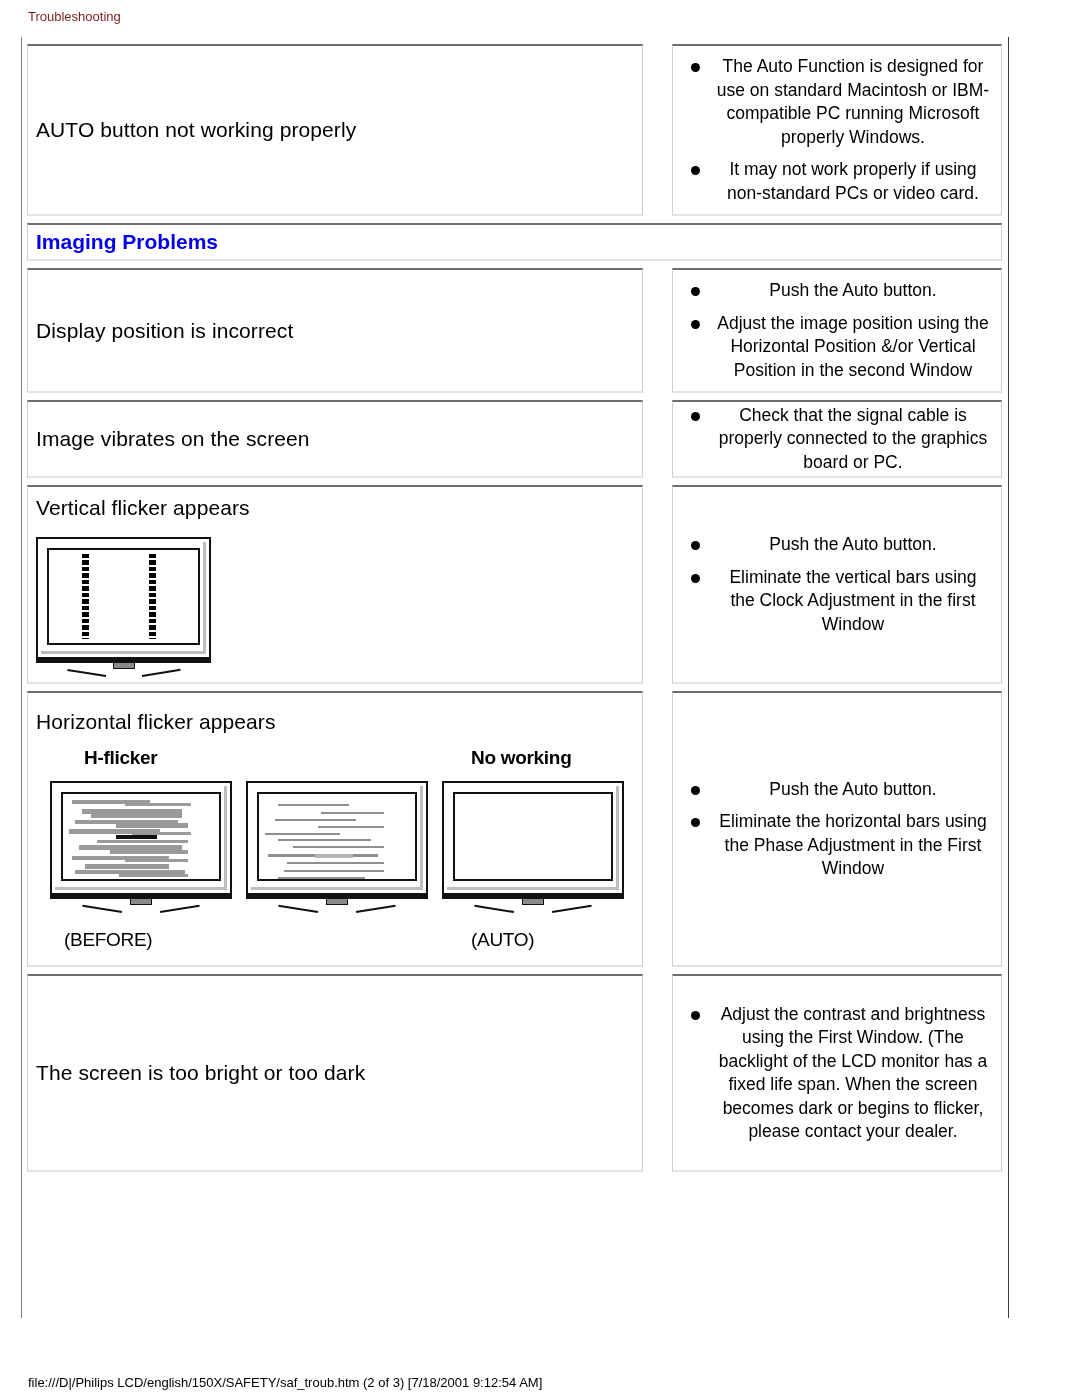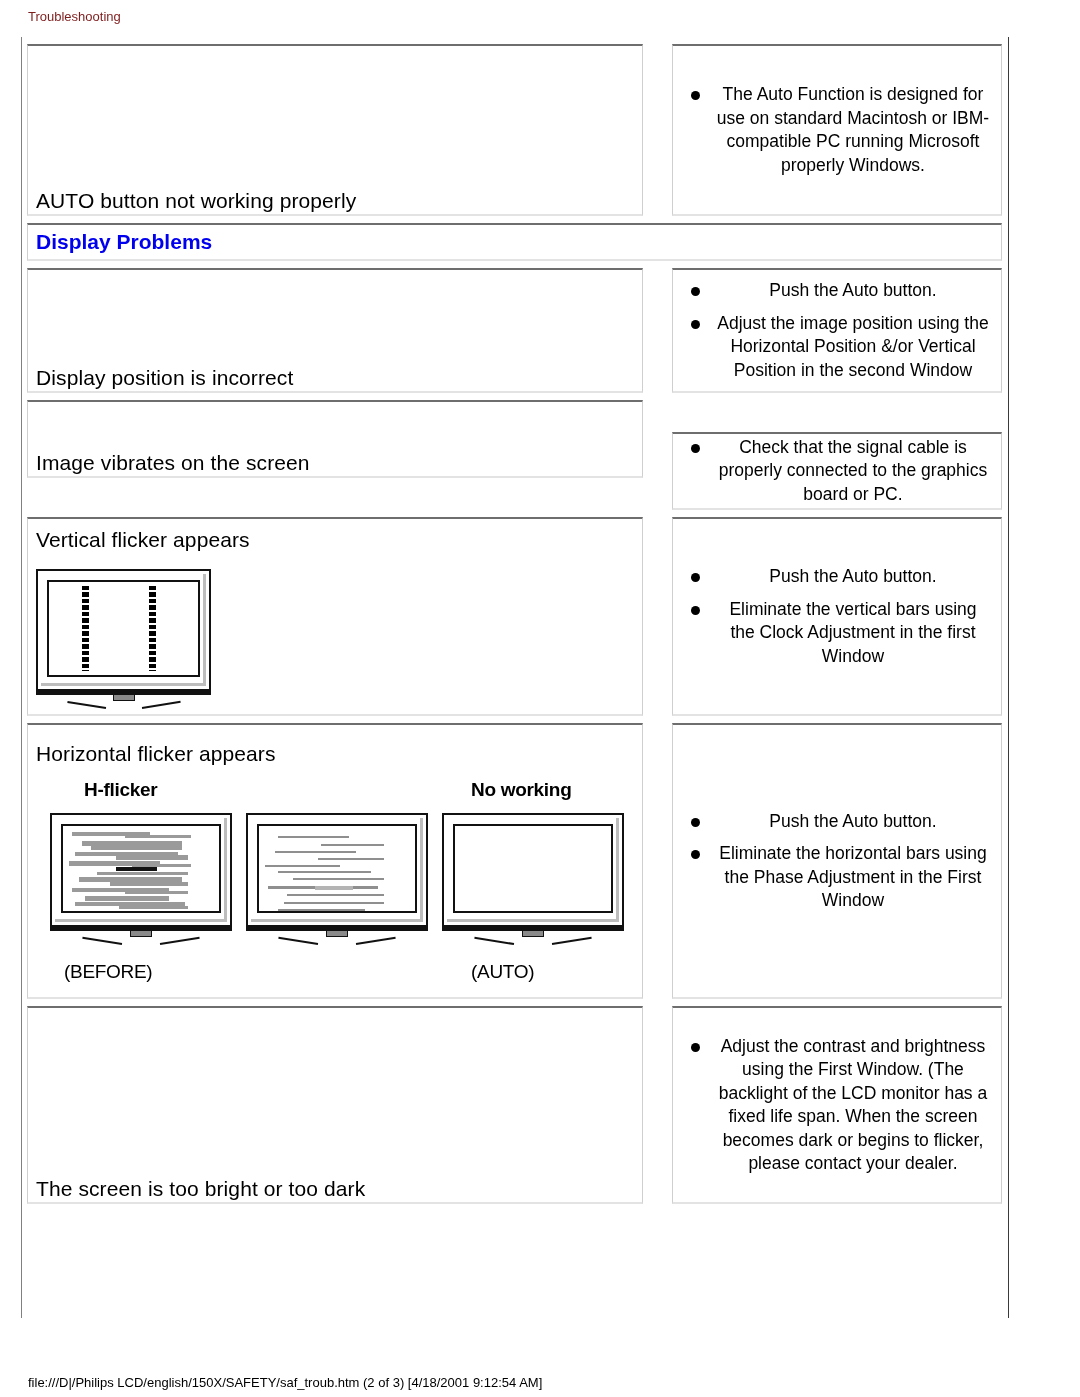--- a/index.html
+++ b/index.html
@@ -68,21 +68,21 @@
     border-left: 1px solid #cfcfcf;
     border-right: 1px solid #cfcfcf;
     border-bottom: 2px solid #e3e3e3;
     position: relative;
   }
   .cell-left {
     width: 672px;
     margin-right: 29px;
     display: flex;
     flex-direction: column;
-    justify-content: flex-end;
+    justify-content: center;
   }
   .cell-right {
     width: 360px;
     display: flex;
     flex-direction: column;
     justify-content: center;
   }
   .cell-full {
     width: 975px;
   }
@@ -243,27 +243,31 @@
   <div class="t-row">
     <div class="cell cell-left" style="height:172px;">
       <div class="problem-title">AUTO button not working properly</div>
     </div>
     <div class="cell cell-right" style="height:172px;">
       <ul class="sol-list">
         <li>
           <span class="bullet"></span>
           <span>The Auto Function is designed for use on standard Macintosh or IBM-compatible PC running Microsoft properly Windows.</span>
         </li>
+        <li>
+          <span class="bullet"></span>
+          <span>It may not work properly if using non-standard PCs or video card.</span>
+        </li>
       </ul>
     </div>
   </div>
 
   <div class="t-row">
     <div class="cell cell-full section-cell">
-      <div class="section-label">Display Problems</div>
+      <div class="section-label">Imaging Problems</div>
     </div>
   </div>
 
   <div class="t-row">
     <div class="cell cell-left" style="height:125px;">
       <div class="problem-title">Display position is incorrect</div>
     </div>
     <div class="cell cell-right" style="height:125px;">
       <ul class="sol-list">
         <li>
@@ -275,21 +279,21 @@
           <span>Adjust the image position using the Horizontal Position &amp;/or Vertical Position in the second Window</span>
         </li>
       </ul>
     </div>
   </div>
 
   <div class="t-row">
     <div class="cell cell-left" style="height:78px;">
       <div class="problem-title">Image vibrates on the screen</div>
     </div>
-    <div class="cell cell-right" style="height:78px;margin-top:32px;">
+    <div class="cell cell-right" style="height:78px;">
       <ul class="sol-list">
         <li>
           <span class="bullet"></span>
           <span>Check that the signal cable is properly connected to the graphics board or PC.</span>
         </li>
       </ul>
     </div>
   </div>
 
   <div class="t-row">
@@ -431,13 +435,13 @@
           <span class="bullet"></span>
           <span>Adjust the contrast and brightness using the First Window. (The backlight of the LCD monitor has a fixed life span. When the screen becomes dark or begins to flicker, please contact your dealer.</span>
         </li>
       </ul>
     </div>
   </div>
 
   <div class="tail-space"></div>
 </div>
 
-<div class="page-footer">file:///D|/Philips LCD/english/150X/SAFETY/saf_troub.htm (2 of 3) [4/18/2001 9:12:54 AM]</div>
+<div class="page-footer">file:///D|/Philips LCD/english/150X/SAFETY/saf_troub.htm (2 of 3) [7/18/2001 9:12:54 AM]</div>
 
 </body></html>

